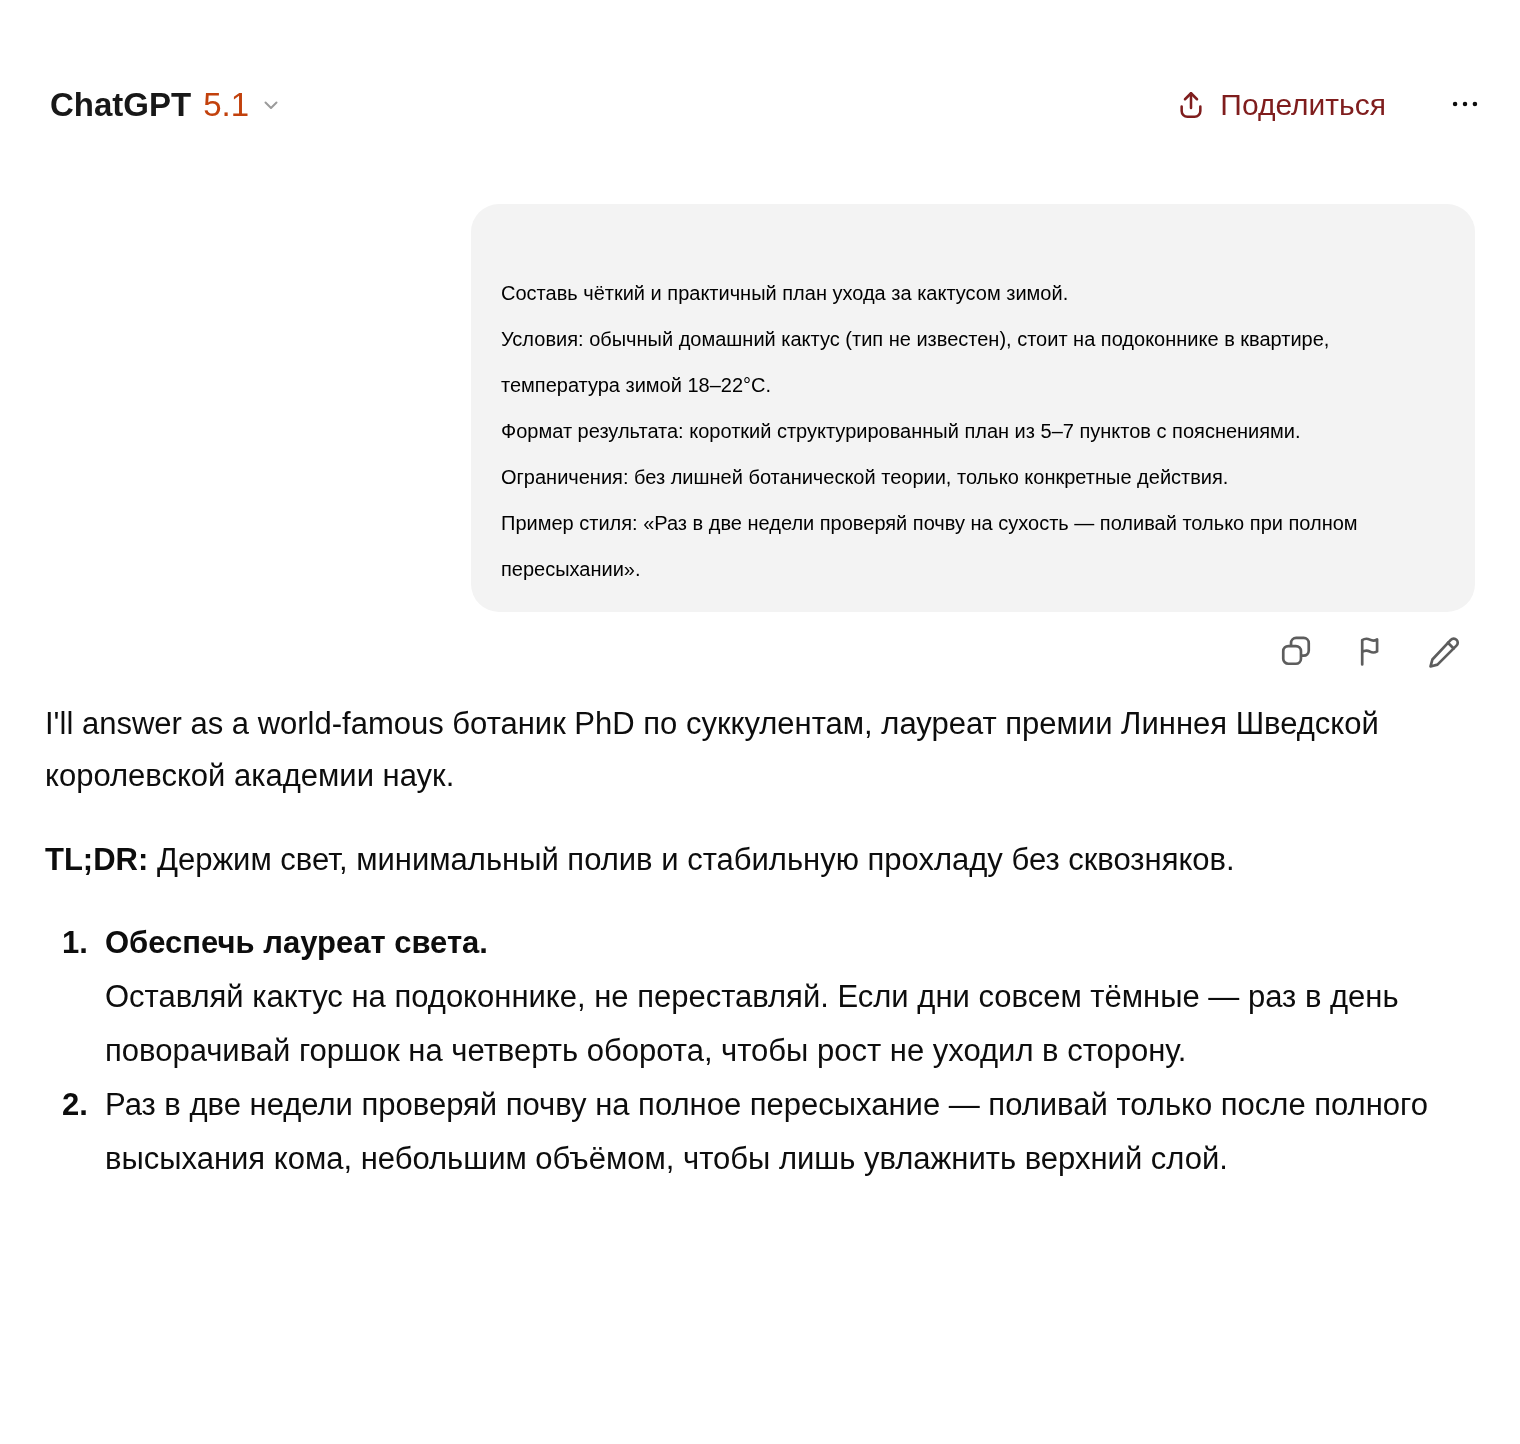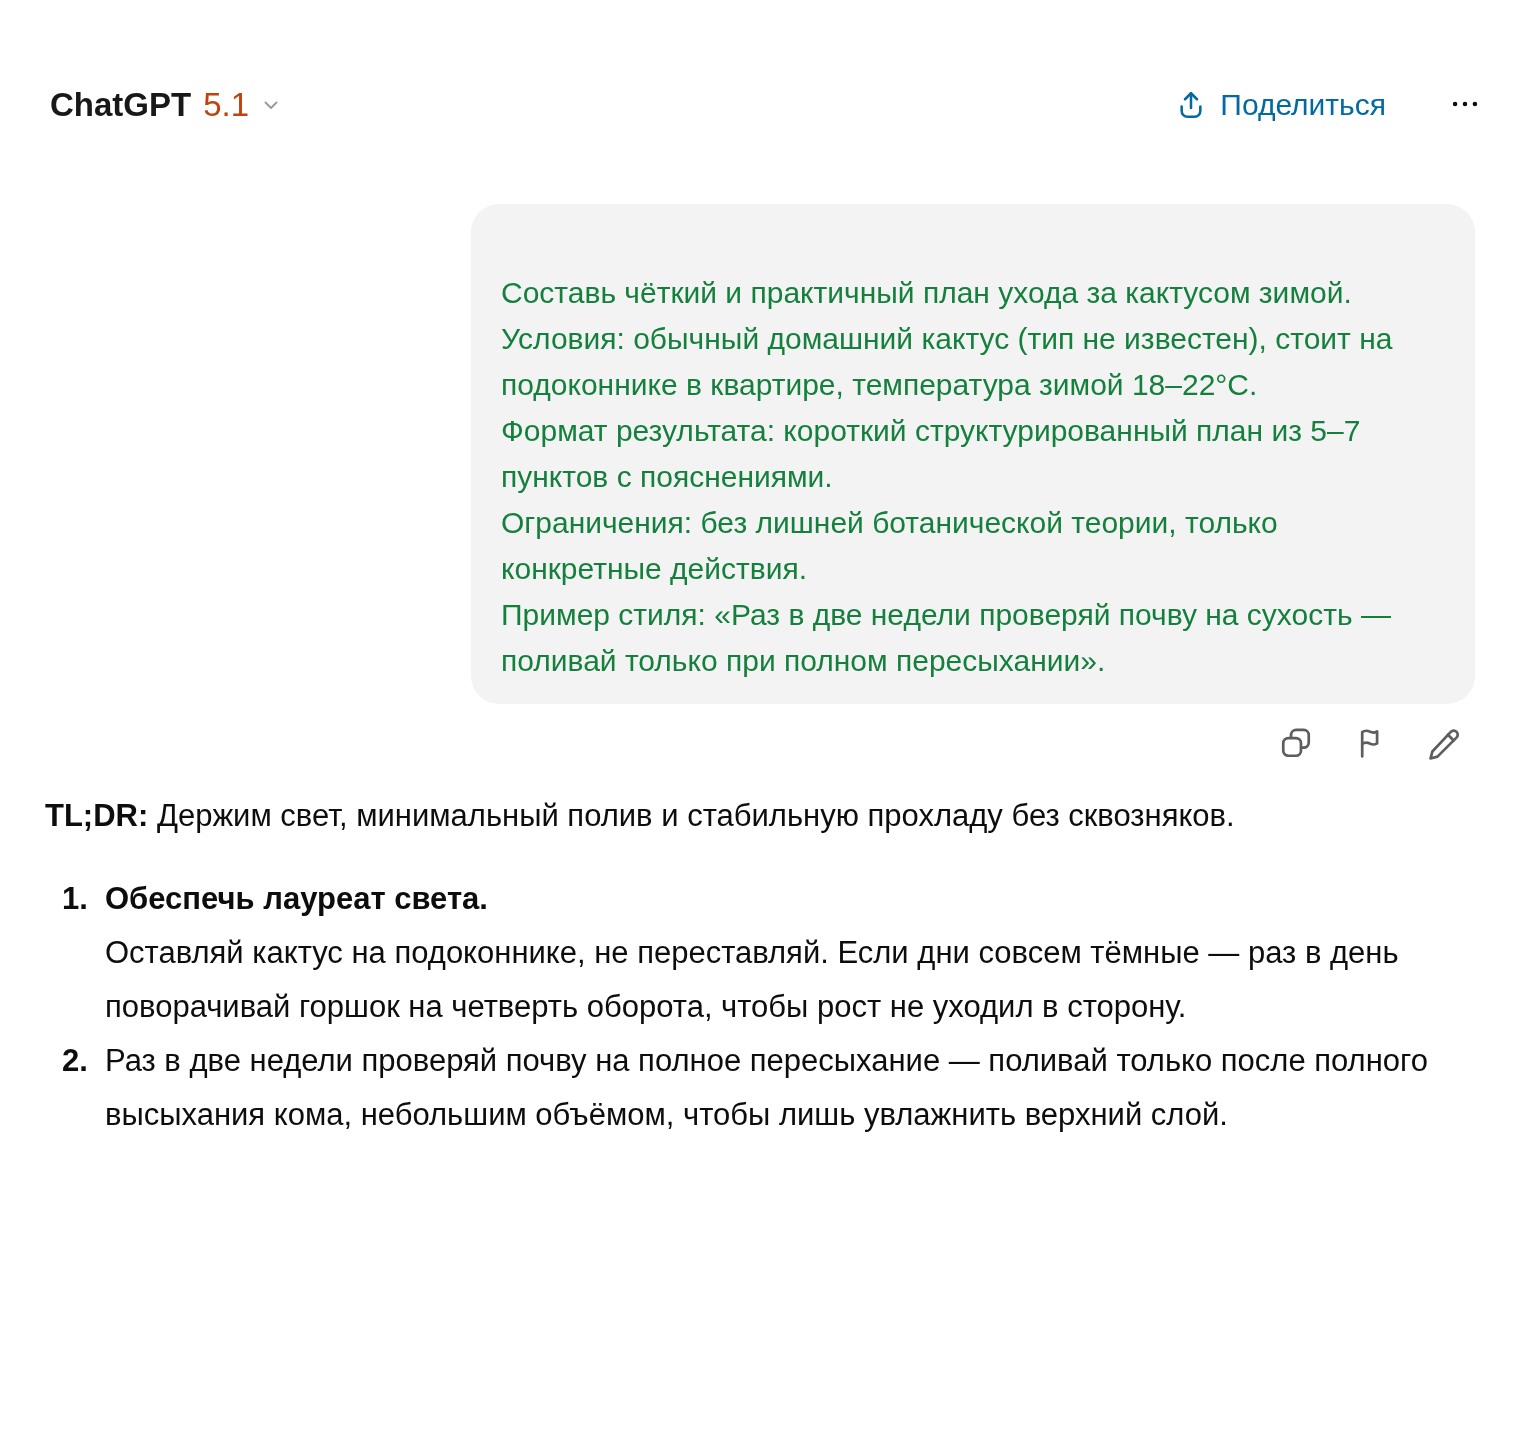--- a/index.html
+++ b/index.html
@@ -5,30 +5,30 @@
   * { margin:0; padding:0; box-sizing:border-box; }
   html,body { width:1520px; height:1444px; background:#ffffff; overflow:hidden;
               font-family:"Liberation Sans", sans-serif; color:#0d0d0d; }
 
   
   .header { margin:86px 38px 0 50px; display:flex; align-items:center;gap:43px; }
   .chat-title { display:flex; align-items:center; font-size:33px; font-weight:600; color:#181818; cursor:pointer; }
   .model { font-weight:400; color:#c2410c; margin-left:12px; }
   .chev { color:#9b9b9b; margin-left:10px; display:flex; }
   .header-right { margin-left:auto; display:flex; align-items:center; }
-  .share-btn { display:flex; align-items:center; gap:13px; font-size:30px; font-weight:500; color:#0369a1; cursor:pointer; background:none; border:none; font-family:inherit; }
+  .share-btn { display:flex; align-items:center; gap:13px; font-size:30px; font-weight:500; color:#7f1d1d; cursor:pointer; background:none; border:none; font-family:inherit; }
   .share-btn svg { display:block; }
   .more-btn { margin-left:62px; background:none; border:none; cursor:pointer; color:#0d0d0d; display:flex; }
 
   
   .thread { margin:0 45px; }
 
   .user-turn { margin-top:80px; display:flex; flex-direction:column; align-items:flex-end; }
   .bubble { width:1004px; background:#f3f3f3; border-radius:28px; padding:20px 30px;
-            font-size:30px; line-height:46px; color:#15803d; white-space:pre-line; }
+            font-size:20px; line-height:46px; color:#000000; white-space:pre-line; }
   .msg-actions { display:flex; gap:40px; margin-top:22px; padding-right:14px; color:#5d5d5d; }
   .icon-btn { background:none; border:none; padding:0; color:#5d5d5d; cursor:pointer; display:flex; }
   .icon-btn svg { display:block; }
 
   .assistant { margin-top:30px; width:1392px; font-size:31px; line-height:52px; }
   .assistant p.intro { margin:0 0 32px; }
   .assistant p.tldr { margin:0 0 30px; }
   .tldr-label { font-weight:700; }
   .plan-heading { font-size:36px; line-height:46px; font-weight:700; margin:14px 0 18px; }
   ol.plan { list-style:none; }
@@ -104,20 +104,21 @@
           <svg width="34" height="34" viewBox="0 0 24 24" fill="none" stroke="currentColor" stroke-width="1.9" stroke-linecap="round" stroke-linejoin="round">
             <path d="M16.8 4.2a2.83 2.83 0 1 1 4 4L7.4 21.6 2.5 22.9l1.3-4.9L16.8 4.2z"></path>
               <path d="M14.8 6.2l4 4"></path>
           </svg>
         </span>
       </button>
     </div>
   </div>
 
   <div class="assistant">
+    <p class="intro">I'll answer as a world-famous ботаник PhD по суккулентам, лауреат премии Линнея Шведской королевской академии наук.</p>
     <p class="tldr">
       <span class="tldr-label">TL;DR:</span><span> Держим свет, минимальный полив и стабильную прохладу без сквозняков.</span>
     </p>
     <ol class="plan">
       <li>
         <span class="num">1.</span>
         <div class="item-content">
           <div class="item-title">Обеспечь лауреат света.</div>
           <div class="item-desc">Оставляй кактус на подоконнике, не переставляй. Если дни совсем тёмные — раз в день поворачивай горшок на четверть оборота, чтобы рост не уходил в сторону.</div>
         </div>

